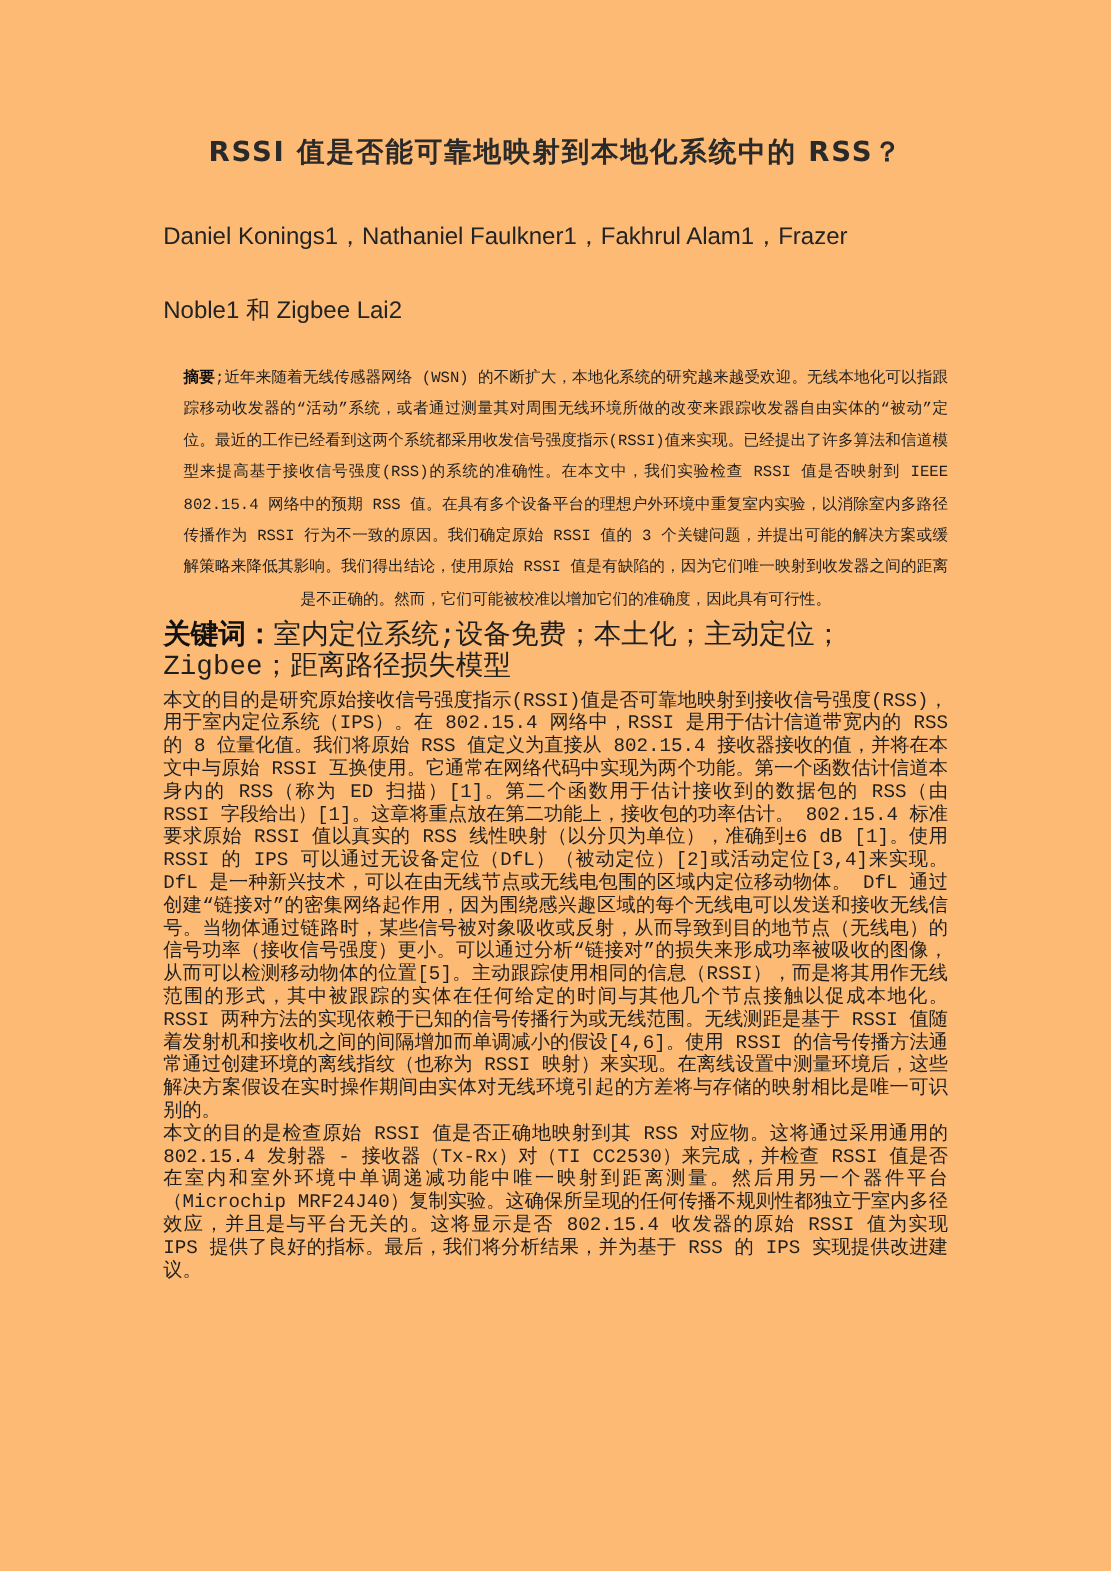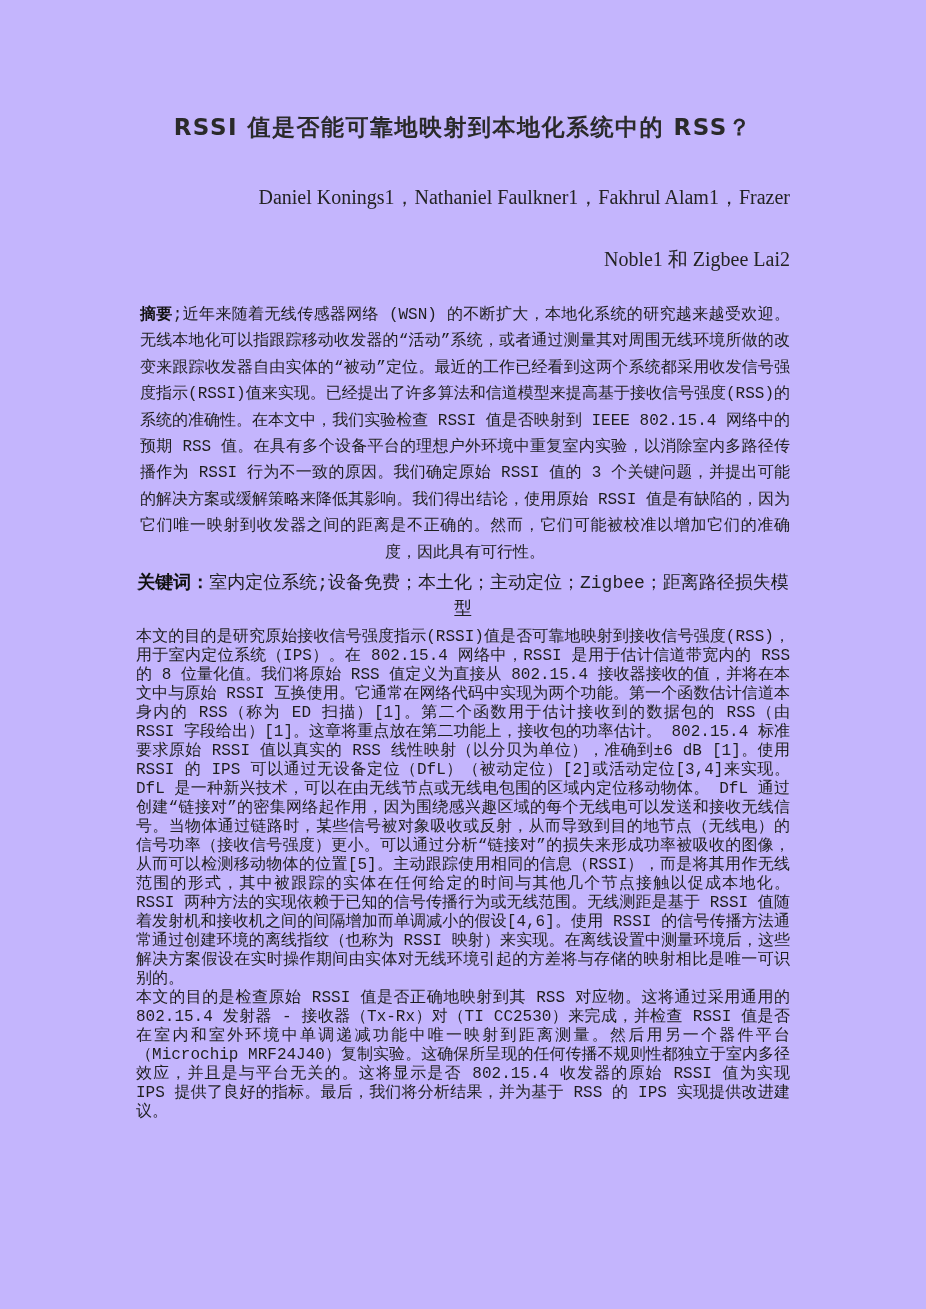--- a/index.html
+++ b/index.html
@@ -5,65 +5,64 @@
   html, body {
     margin: 0;
     padding: 0;
     background: #ffffff;
   }
   .page {
     position: relative;
     width: 926px;
     height: 1309px;
     box-sizing: border-box;
-    background: #c4b5fd;
+    background: #fdba74;
     color: #1f1f1f;
     padding: 112px 136px 28px 136px;
     overflow: hidden;
     font-family: "Liberation Mono", "DejaVu Serif", monospace;
   }
   .paper-title {
     margin: 0 0 24px 0;
     text-align: center;
     font-family: "DejaVu Sans", sans-serif;
     font-size: 23px;
     font-weight: 600;
     letter-spacing: 1.5px;
     color: #2a2a2a;
     line-height: 30px;
   }
   .authors-block {
-    text-align: right;
-    font-family: Liberation Serif, serif;
+    text-align: left;
+    font-family: Liberation Sans, sans-serif;
     font-size: 20px;
     color: #232323;
     margin-bottom: 12px;
   }
   .authors-line {
     line-height: 62px;
     white-space: nowrap;
   }
   .abstract-para {
-    margin: 0 0 4px 4px;
-    font-size: 16px;
+    margin: 0 0 4px 17px;
+    font-size: 13px;
     line-height: 26.4px;
     text-align: justify;
     text-align-last: center;
     color: #1f1f1f;
   }
   .abstract-para .lead-label {
     font-weight: 700;
     color: #111;
   }
   .keywords-line {
     margin: 0 0 6px 0;
-    font-size: 18px;
+    font-size: 23px;
     line-height: 26px;
     color: #1f1f1f;
-    text-align: center;
   }
   .keywords-line .lead-label {
     font-weight: 700;
     color: #111;
   }
   .section-heading {
     margin: 20px 0 16px 0;
     font-family: "DejaVu Sans", sans-serif;
     font-size: 22px;
     font-weight: 700;

